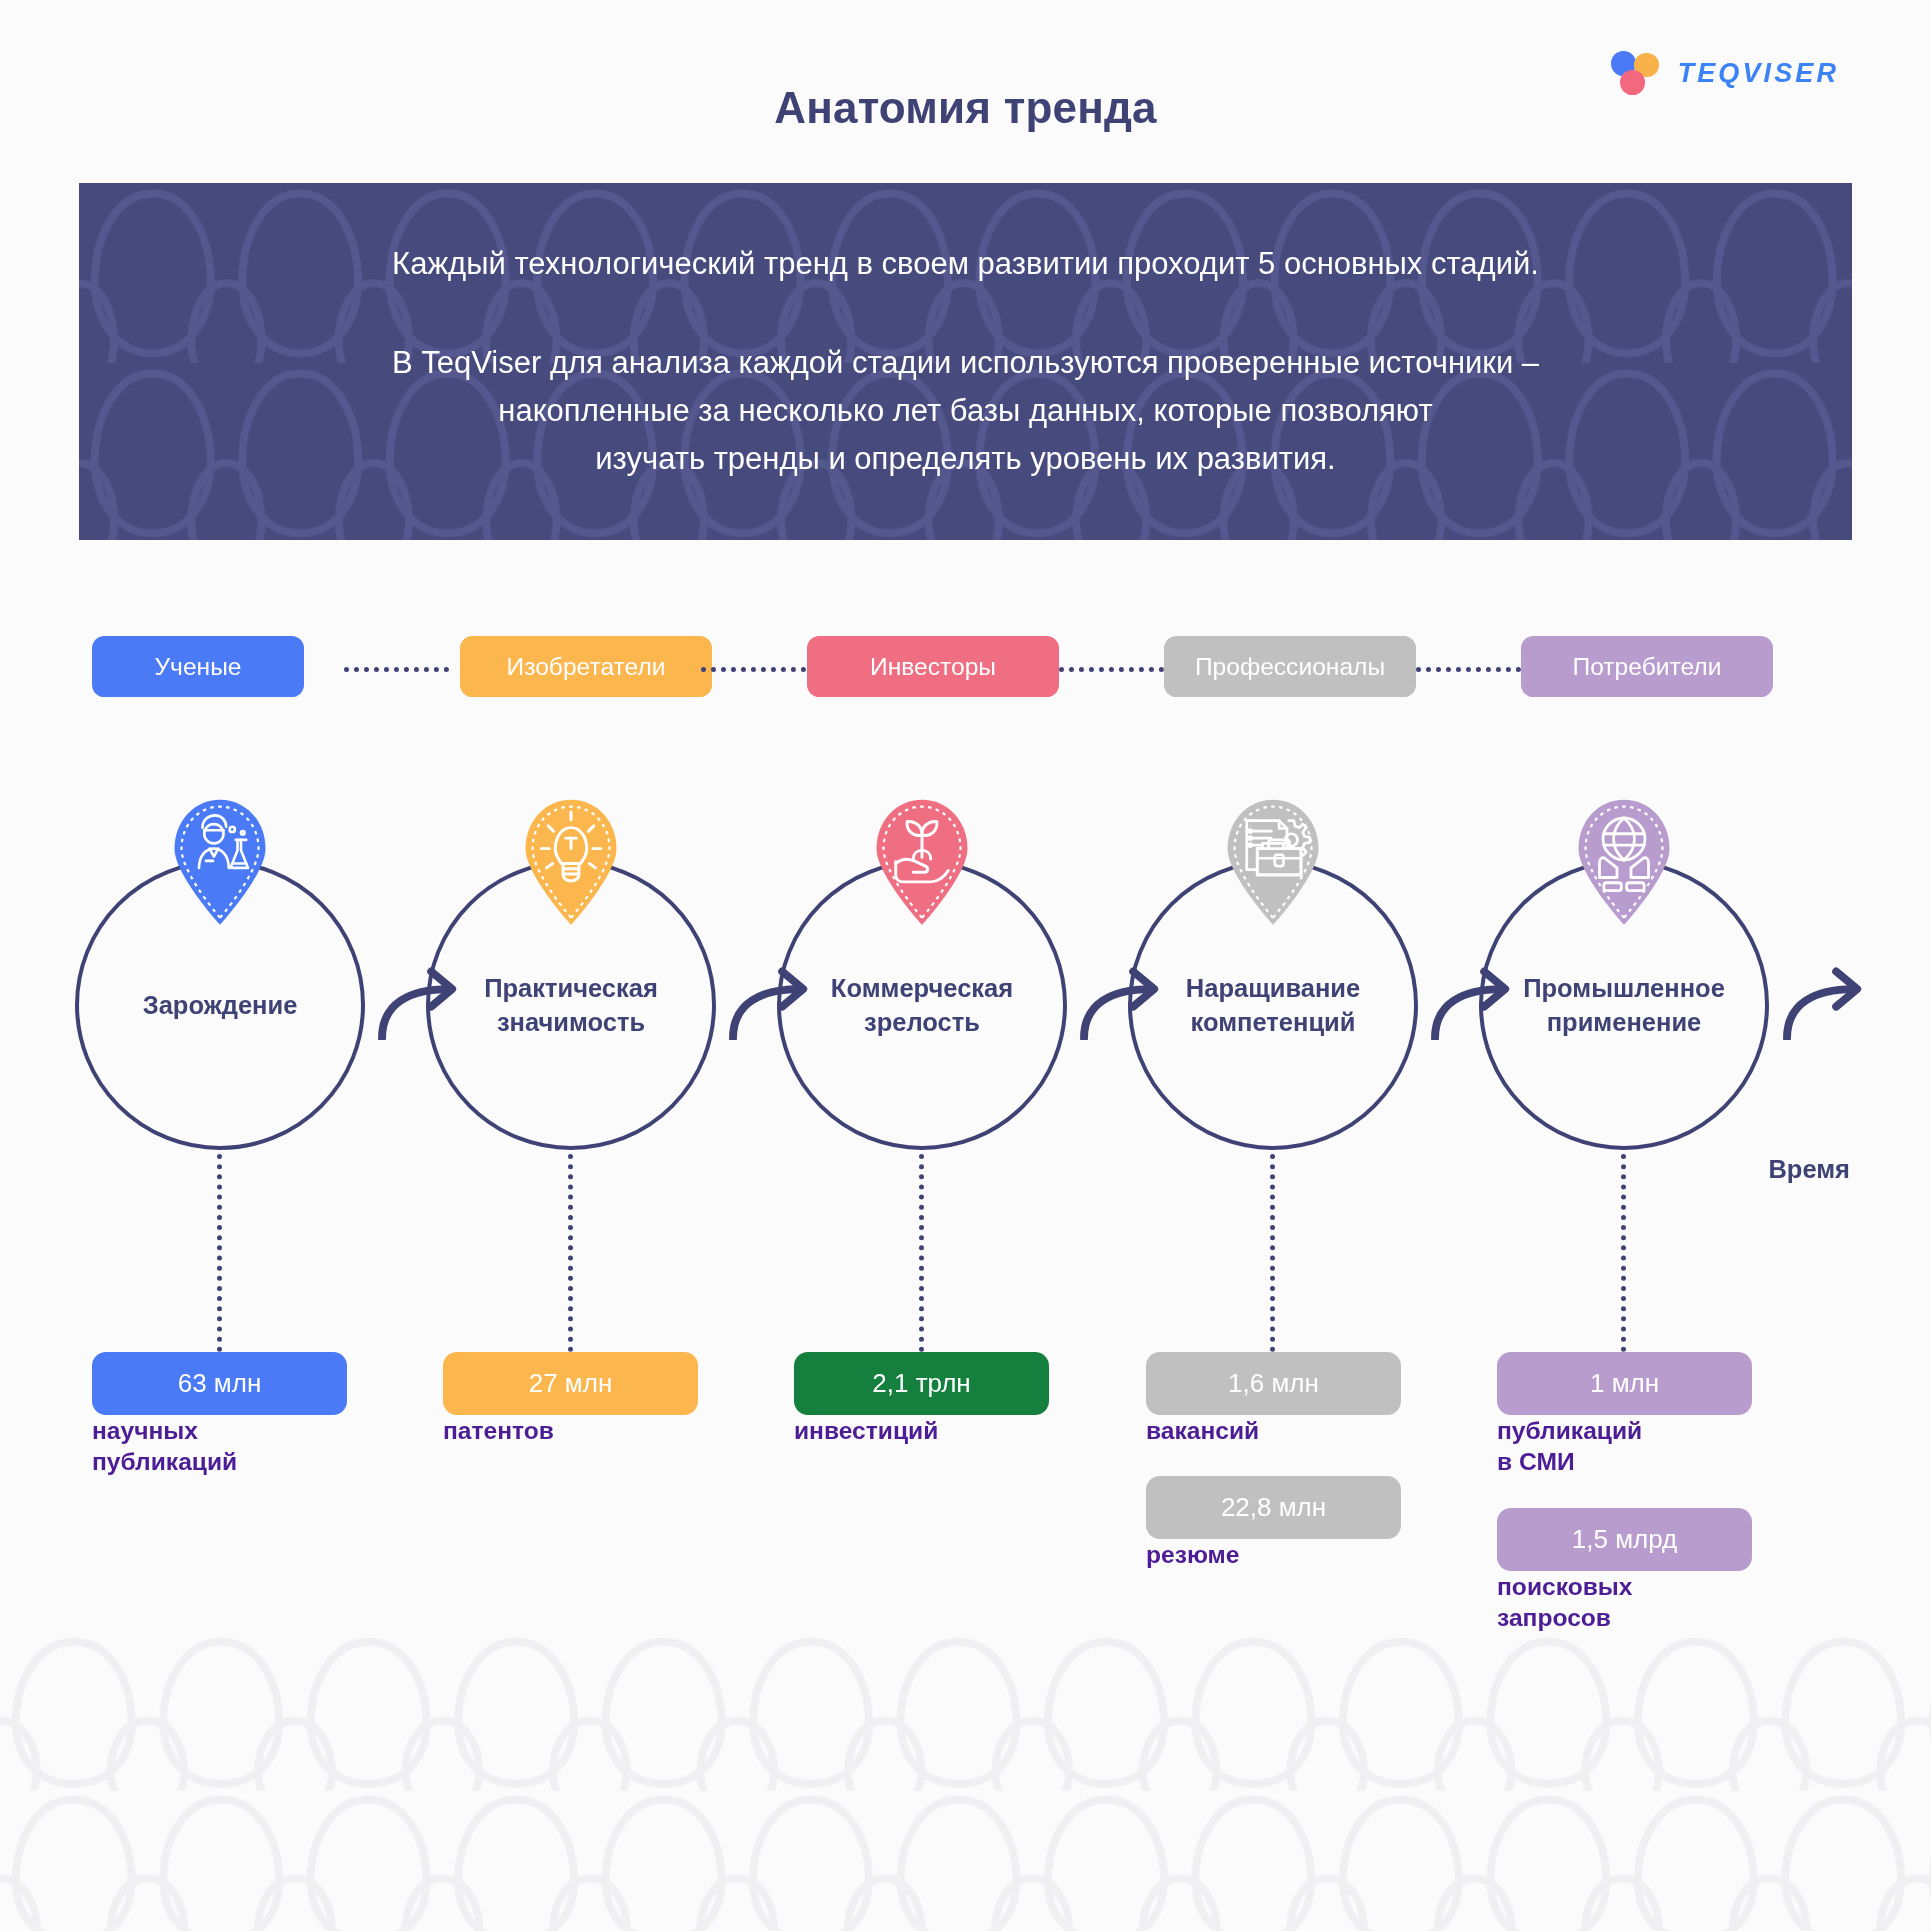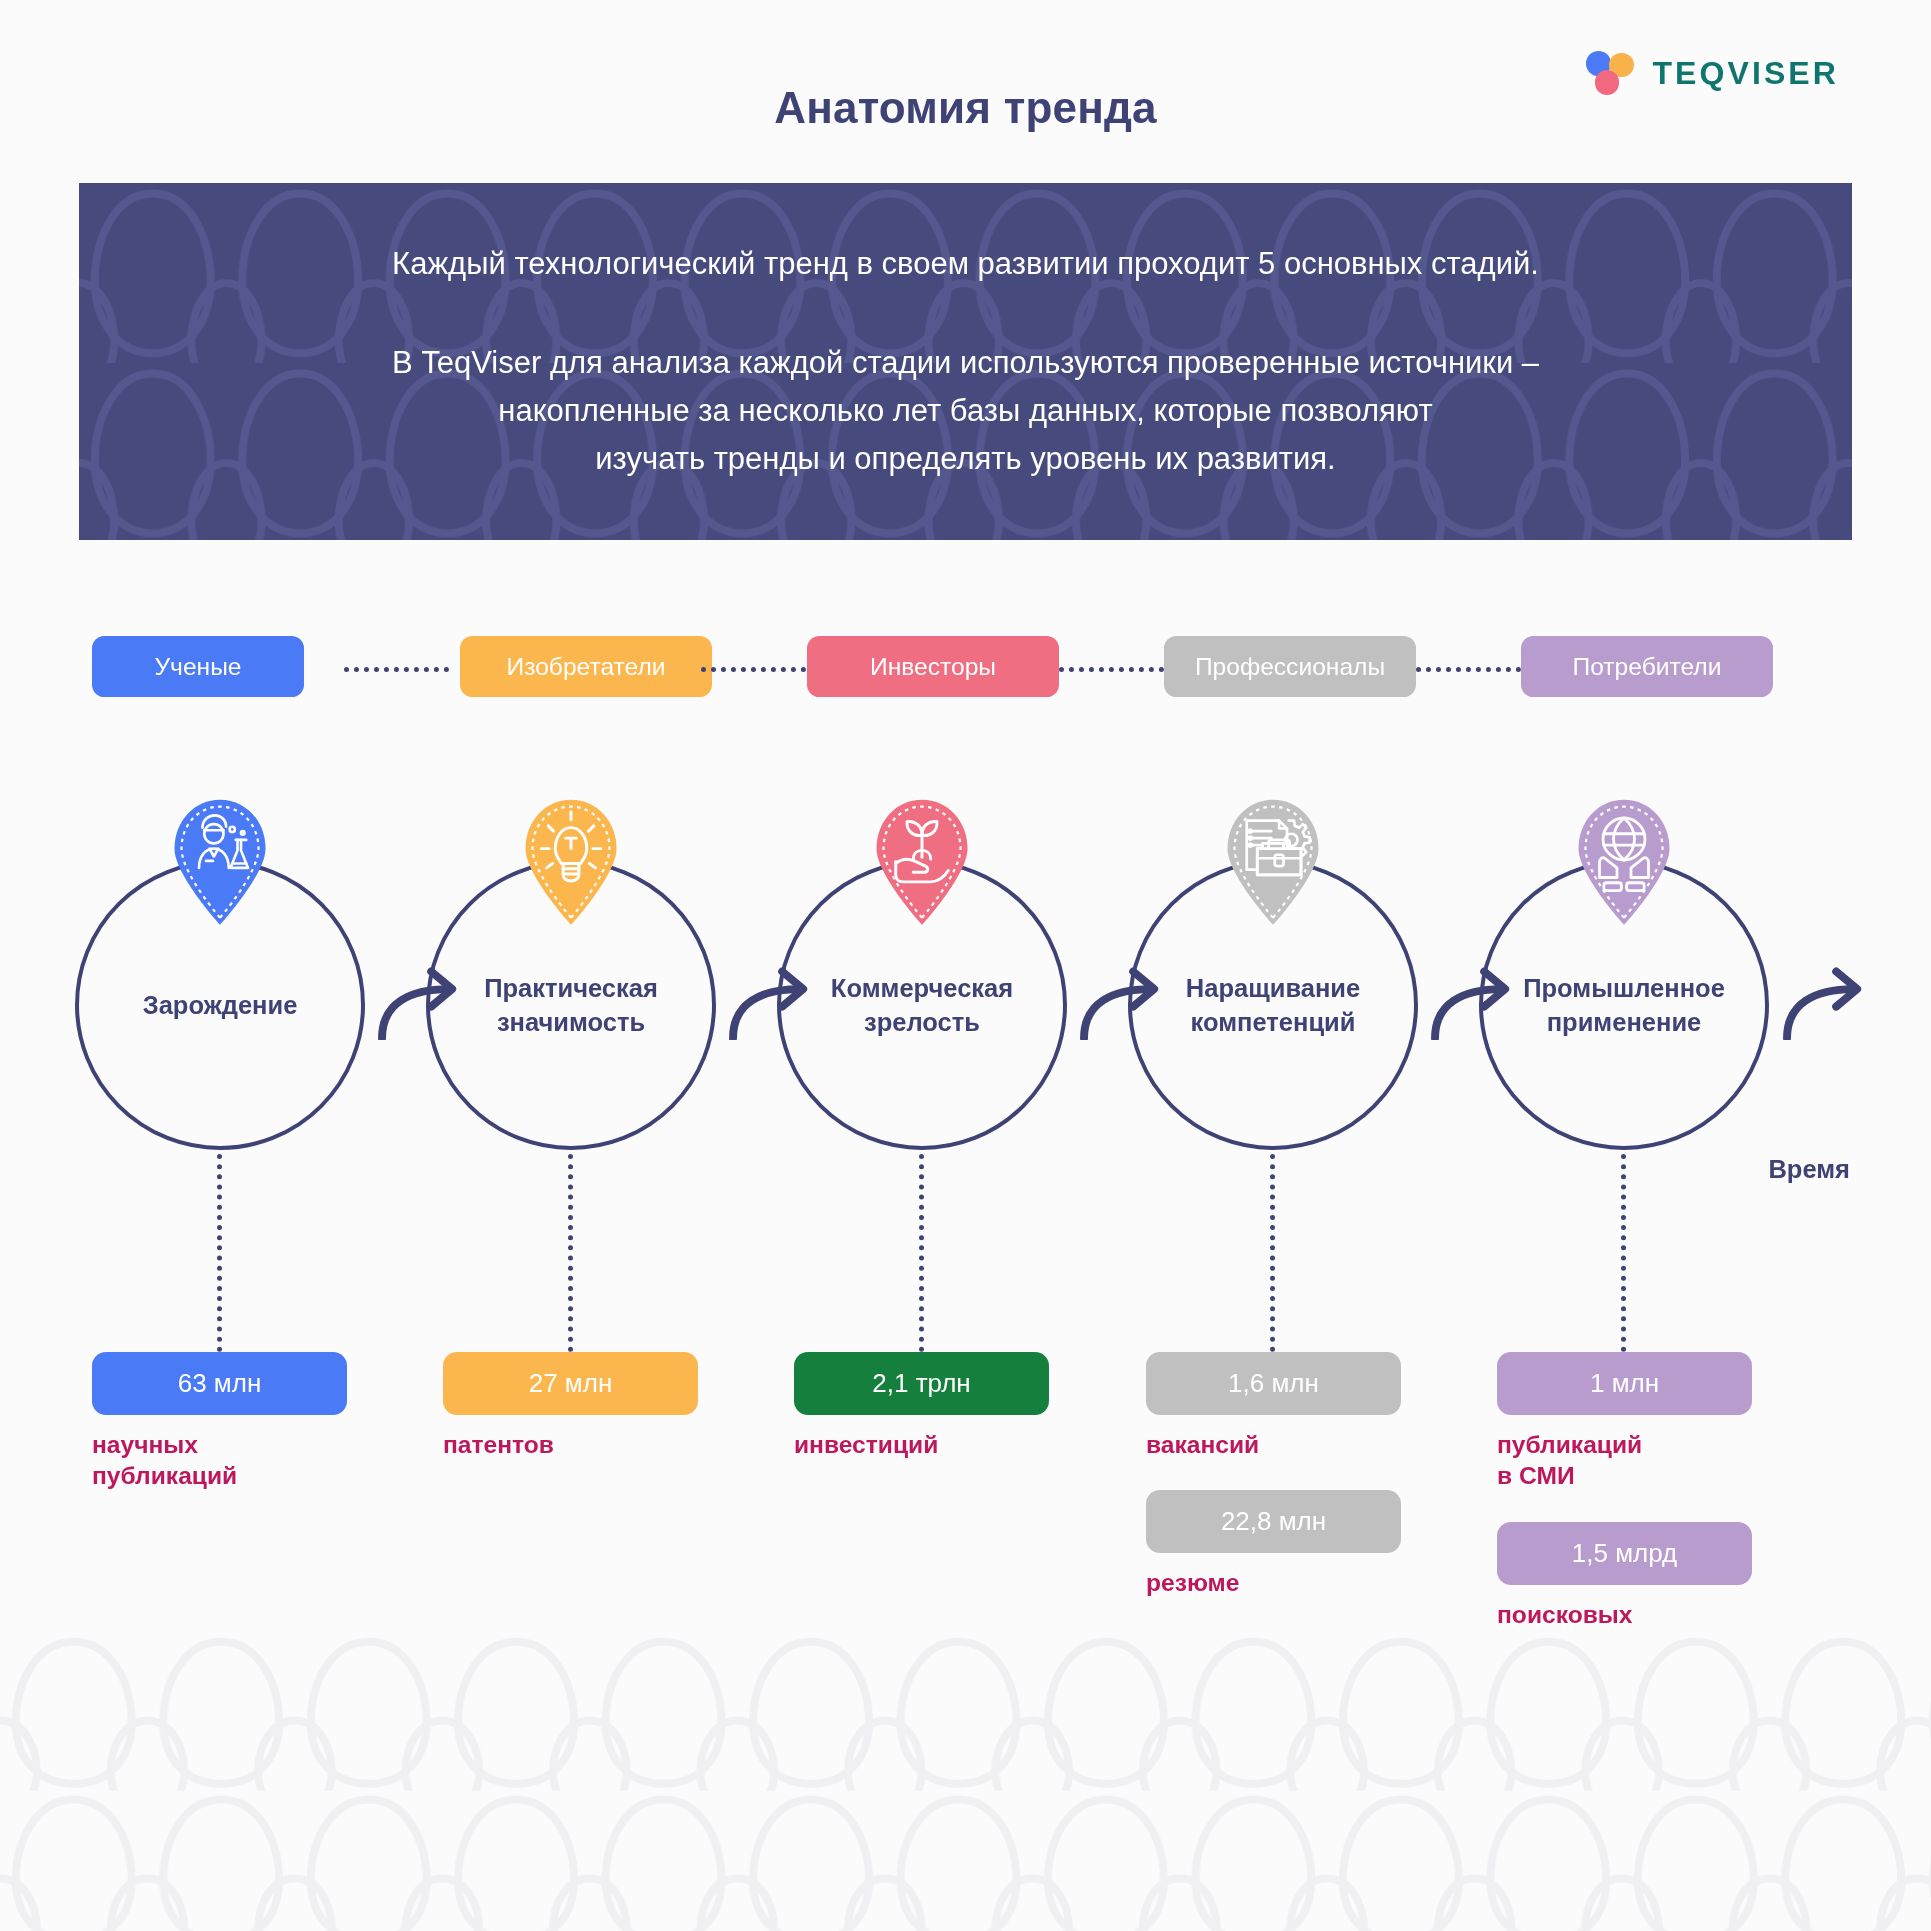--- a/index.html
+++ b/index.html
@@ -50,24 +50,25 @@
     display: flex;
     align-items: center;
     gap: 19.3px;
   }
   .brand-mark { position: relative; width: 47px; height: 44px; }
   .brand-dot { position: absolute; border-radius: 50%; }
   .bd-blue   { width: 24.6px; height: 24.6px; left: 0px;  top: 0px;  background: #4a7af5; }
   .bd-orange { width: 24.6px; height: 24.6px; left: 23px; top: 1.8px;  background: #f9b24a; }
   .bd-pink   { width: 24.6px; height: 24.6px; left: 8.8px; top: 19.3px; background: #f2697f; }
   .brand-name {
-    font-size: 32px;
+    font-size: 27px;
     font-weight: 700;
     letter-spacing: 3.1px;
-    color: #0f766e;
+    color: #3b82f6;
+    font-style: italic;
   }
 
   
   .banner {
     position: absolute;
     left: 79px;
     top: 183px;
     width: 1773px;
     height: 357px;
     background: #474a7d;
@@ -185,24 +186,24 @@
     height: 63px;
     border-radius: 14px;
     display: flex;
     align-items: center;
     justify-content: center;
     color: #ffffff;
     font-size: 26px;
     font-weight: 400;
   }
   .stat-caption {
-    margin-top: 14px;
+    margin-top: 0;
     font-size: 24.6px;
     font-weight: 700;
-    color: #be185d;
+    color: #4c1d95;
     line-height: 1.28;
     white-space: pre-line;
   }
   .stat-block-2 { margin-top: 30px; }
 </style>
 </head>
 <body>
 
 <div class="page">
 

